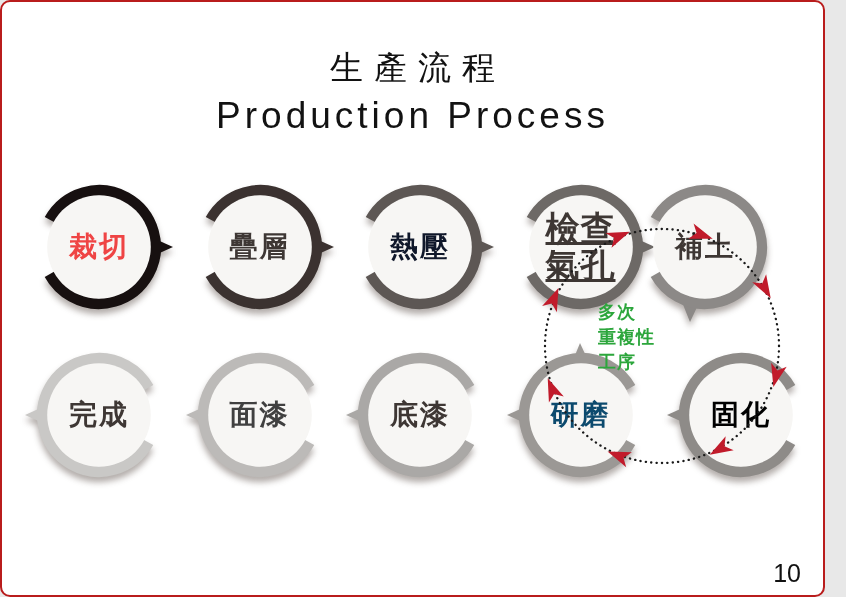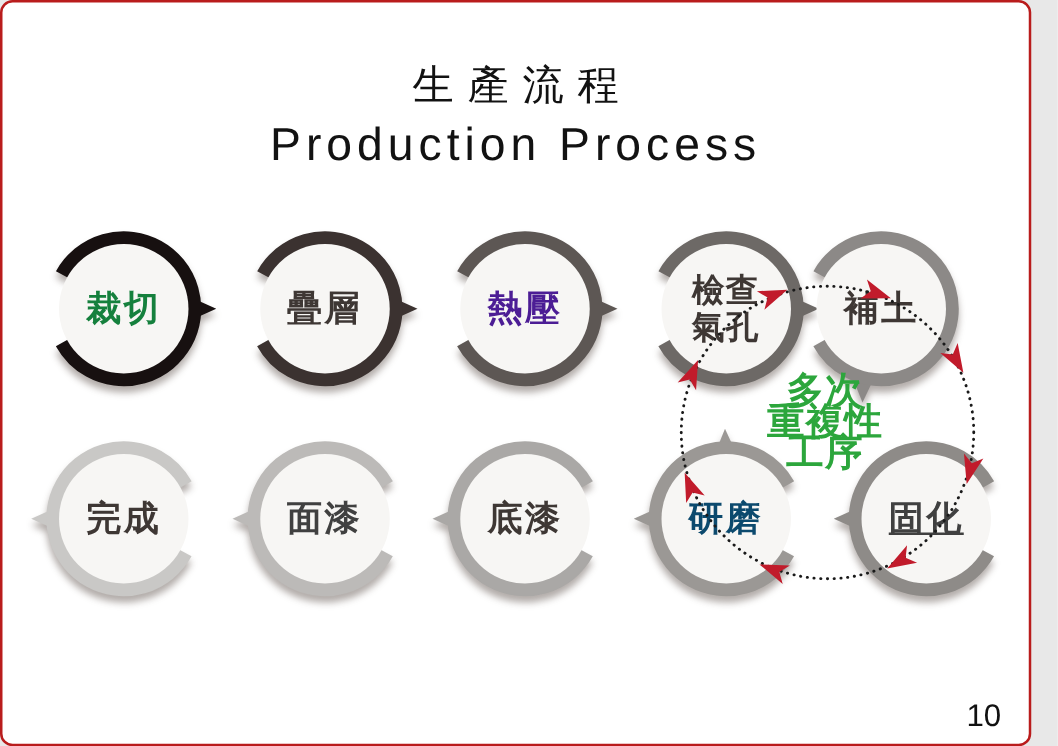--- a/index.html
+++ b/index.html
@@ -12,25 +12,25 @@
   .title-zh{font-size:33px;font-weight:500;letter-spacing:11px;padding-left:11px;}
   .title-en{font-size:37px;font-weight:500;letter-spacing:4px;margin-top:4px;}
   .node{position:absolute;width:150px;height:150px;}
   .node-svg{display:block;overflow:visible;}
   .ringgrp{filter:drop-shadow(0px 5px 3px rgba(85,72,65,0.45));}
   .node-label{
     position:absolute;inset:0;display:flex;flex-direction:column;align-items:center;justify-content:center;
     font-weight:bold;font-size:28px;line-height:1.1;color:#3E3734;letter-spacing:2px;
     pointer-events:none;
   }
-  .node-label.two-line{font-size:26px;letter-spacing:1px;}
+  .node-label.two-line{font-size:34px;letter-spacing:1px;text-decoration:underline;}
   .loop-svg{position:absolute;left:540px;top:224px;width:240px;height:240px;overflow:visible;z-index:5;}
   .loop-label{
-    position:absolute;left:596px;top:298px;width:124px;z-index:6;text-align:center;
-    font-weight:bold;font-size:30px;line-height:25px;letter-spacing:1px;
+    position:absolute;left:596px;top:298px;width:124px;z-index:6;text-align:left;
+    font-weight:bold;font-size:18px;line-height:25px;letter-spacing:1px;
   }
   .loop-label span{display:block;}
   .page-num{position:absolute;right:22px;bottom:7px;font-size:25px;color:#111;}
 </style>
 </head>
 <body>
 
 <div class="slide">
 
   <div class="title-block">
@@ -40,21 +40,21 @@
 
   <div id="stage">
       <div class="node" style="left: 22px; top: 170px;">
         <svg viewBox="0 0 150 150" width="150" height="150" class="node-svg">
           <g class="ringgrp">
             <polygon points="100,53 100,97 149,75" fill="#171010"></polygon>
             <circle cx="75" cy="75" r="56.5" fill="none" stroke="#171010" stroke-width="11" stroke-dasharray="297.5 57.5" transform="rotate(209 75 75)"></circle>
           </g>
           <circle cx="75" cy="75" r="51.8" fill="#F7F6F4"></circle>
         </svg>
-        <div class="node-label" style="color: #15803d;">
+        <div class="node-label" style="color: #ef4444;">
           <span>裁切</span>
         </div>
       </div>
       <div class="node" style="left: 182.5px; top: 170px;">
         <svg viewBox="0 0 150 150" width="150" height="150" class="node-svg">
           <g class="ringgrp">
             <polygon points="100,53 100,97 149,75" fill="#3B3230"></polygon>
             <circle cx="75" cy="75" r="56.5" fill="none" stroke="#3B3230" stroke-width="11" stroke-dasharray="297.5 57.5" transform="rotate(209 75 75)"></circle>
           </g>
           <circle cx="75" cy="75" r="51.8" fill="#F7F6F4"></circle>
@@ -64,21 +64,21 @@
         </div>
       </div>
       <div class="node" style="left: 343px; top: 170px;">
         <svg viewBox="0 0 150 150" width="150" height="150" class="node-svg">
           <g class="ringgrp">
             <polygon points="100,53 100,97 149,75" fill="#5D5754"></polygon>
             <circle cx="75" cy="75" r="56.5" fill="none" stroke="#5D5754" stroke-width="11" stroke-dasharray="297.5 57.5" transform="rotate(209 75 75)"></circle>
           </g>
           <circle cx="75" cy="75" r="51.8" fill="#F7F6F4"></circle>
         </svg>
-        <div class="node-label" style="color: #4c1d95; text-align: center;">
+        <div class="node-label" style="color: #0f172a; text-align: center;">
           <span>熱壓</span>
         </div>
       </div>
       <div class="node" style="left: 503.5px; top: 170px;">
         <svg viewBox="0 0 150 150" width="150" height="150" class="node-svg">
           <g class="ringgrp">
             <polygon points="100,53 100,97 149,75" fill="#6D6966"></polygon>
             <circle cx="75" cy="75" r="56.5" fill="none" stroke="#6D6966" stroke-width="11" stroke-dasharray="297.5 57.5" transform="rotate(209 75 75)"></circle>
           </g>
           <circle cx="75" cy="75" r="51.8" fill="#F7F6F4"></circle>
@@ -150,21 +150,21 @@
         </div>
       </div>
       <div class="node" style="left: 664px; top: 338px;">
         <svg viewBox="0 0 150 150" width="150" height="150" class="node-svg">
           <g class="ringgrp">
             <polygon points="50,53 50,97 1,75" fill="#8E8B88"></polygon>
             <circle cx="75" cy="75" r="56.5" fill="none" stroke="#8E8B88" stroke-width="11" stroke-dasharray="297.5 57.5" transform="rotate(29 75 75)"></circle>
           </g>
           <circle cx="75" cy="75" r="51.8" fill="#F7F6F4"></circle>
         </svg>
-        <div class="node-label" style="color: #404040; text-decoration: underline;">
+        <div class="node-label" style="color: #000000;">
           <span>固化</span>
         </div>
       </div>
     </div>
 
   <svg class="loop-svg" id="loop-svg" viewBox="0 0 240 240">
     <circle cx="120" cy="120" r="117" fill="none" stroke="#1a1a1a" stroke-width="2.3" stroke-dasharray="0.2 5.2" stroke-linecap="round"></circle>
     <g id="loop-arrows">
         <path d="M -10,-8 L 13,0 L -10,8 L -4,0 Z" fill="#C11B2B" transform="translate(11.4 73.9) rotate(293)"></path>
         <path d="M -10,-8 L 13,0 L -10,8 L -4,0 Z" fill="#C11B2B" transform="translate(75.8 10.6) rotate(338)"></path>

